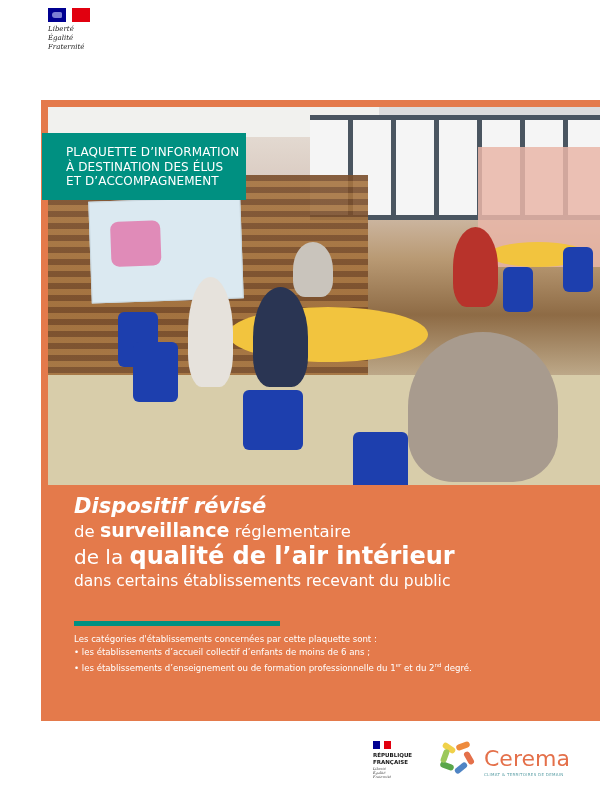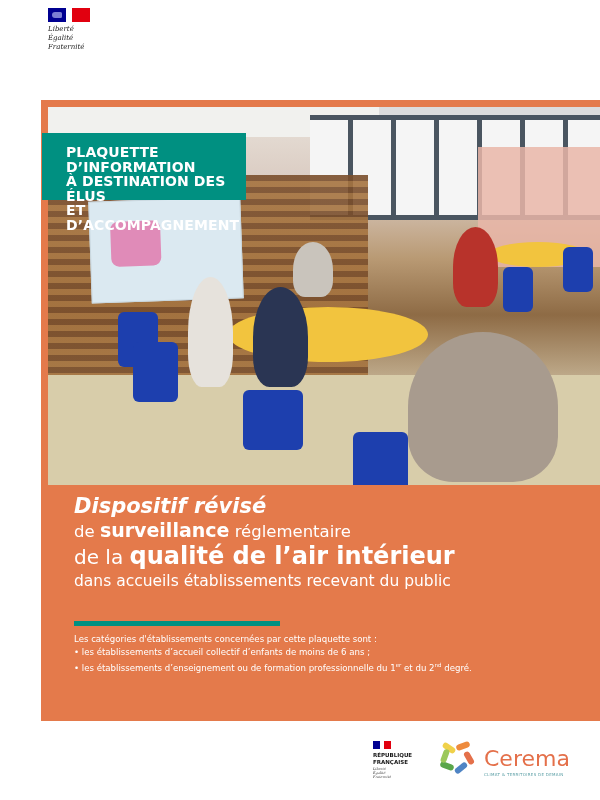--- a/index.html
+++ b/index.html
@@ -37,21 +37,21 @@
   .photo .poster::after { content:""; position:absolute; left:20px; top:20px; width:50px; height:45px; background:#e08bb8; border-radius:8px; }
   .photo .floor { position:absolute; left:0; bottom:0; width:100%; height:110px; background:#d8cdaa; }
   .photo .table1 { position:absolute; left:180px; top:200px; width:200px; height:55px; background:#f2c43e; border-radius:50%; }
   .photo .table2 { position:absolute; left:440px; top:135px; width:100px; height:25px; background:#f2c43e; border-radius:50%; }
   .photo .chair { position:absolute; background:#1d3fae; border-radius:6px; }
   .photo .kid { position:absolute; border-radius:50% 50% 30% 30%; }
 
   
   .tag { position:absolute; left:42px; top:133px; width:204px; height:67px; background:#009081;
          color:#fff; box-sizing:border-box; padding:12px 0 0 24px; }
-  .tag div { font-family:"DejaVu Sans", sans-serif; font-weight:bold; font-size:14px; line-height:14.5px; letter-spacing:0.1px; }
+  .tag div { font-family:"DejaVu Sans", sans-serif; font-weight:normal; font-size:12px; line-height:14.5px; letter-spacing:0.1px; }
 
   
   .title { position:absolute; left:74px; top:493px; color:#fff; font-family:"DejaVu Sans", sans-serif; }
   .t1 { font-weight:bold; font-size:21px; line-height:26px;font-style:italic; }
   .t2 { font-size:16.5px; line-height:22px; }
   .t2 b { font-size:19px; }
   .t3 { font-size:20px; line-height:26px; }
   .t3 b { font-size:24px; }
   .t4 { font-size:15.5px; line-height:22px; }
 
@@ -120,21 +120,21 @@
 <div class="tag">
   <div>PLAQUETTE D’INFORMATION</div>
   <div>À DESTINATION DES ÉLUS</div>
   <div>ET D’ACCOMPAGNEMENT</div>
 </div>
 
 <div class="title">
   <div class="t1">Dispositif révisé</div>
   <div class="t2"><span>de </span><b>surveillance</b><span> réglementaire</span></div>
   <div class="t3"><span>de la </span><b>qualité de l’air intérieur</b></div>
-  <div class="t4">dans accueils établissements recevant du public</div>
+  <div class="t4">dans certains établissements recevant du public</div>
 </div>
 
 <div class="rule"></div>
 
 <div class="desc">
   <div>Les catégories d'établissements concernées par cette plaquette sont :</div>
   <div>• les établissements d’accueil collectif d’enfants de moins de 6 ans ;</div>
   <div><span>• les établissements d’enseignement ou de formation professionnelle du 1</span><sup>er</sup><span> et du 2</span><sup>nd</sup><span> degré.</span></div>
 </div>
 

